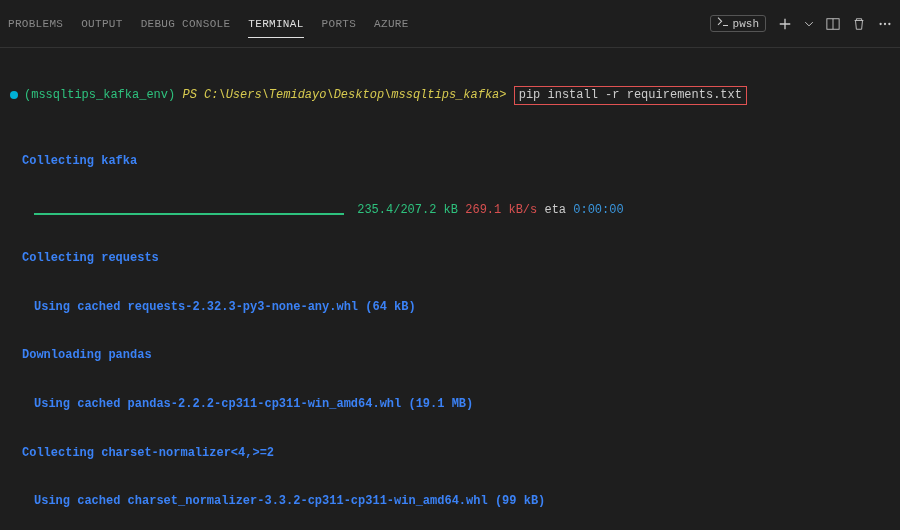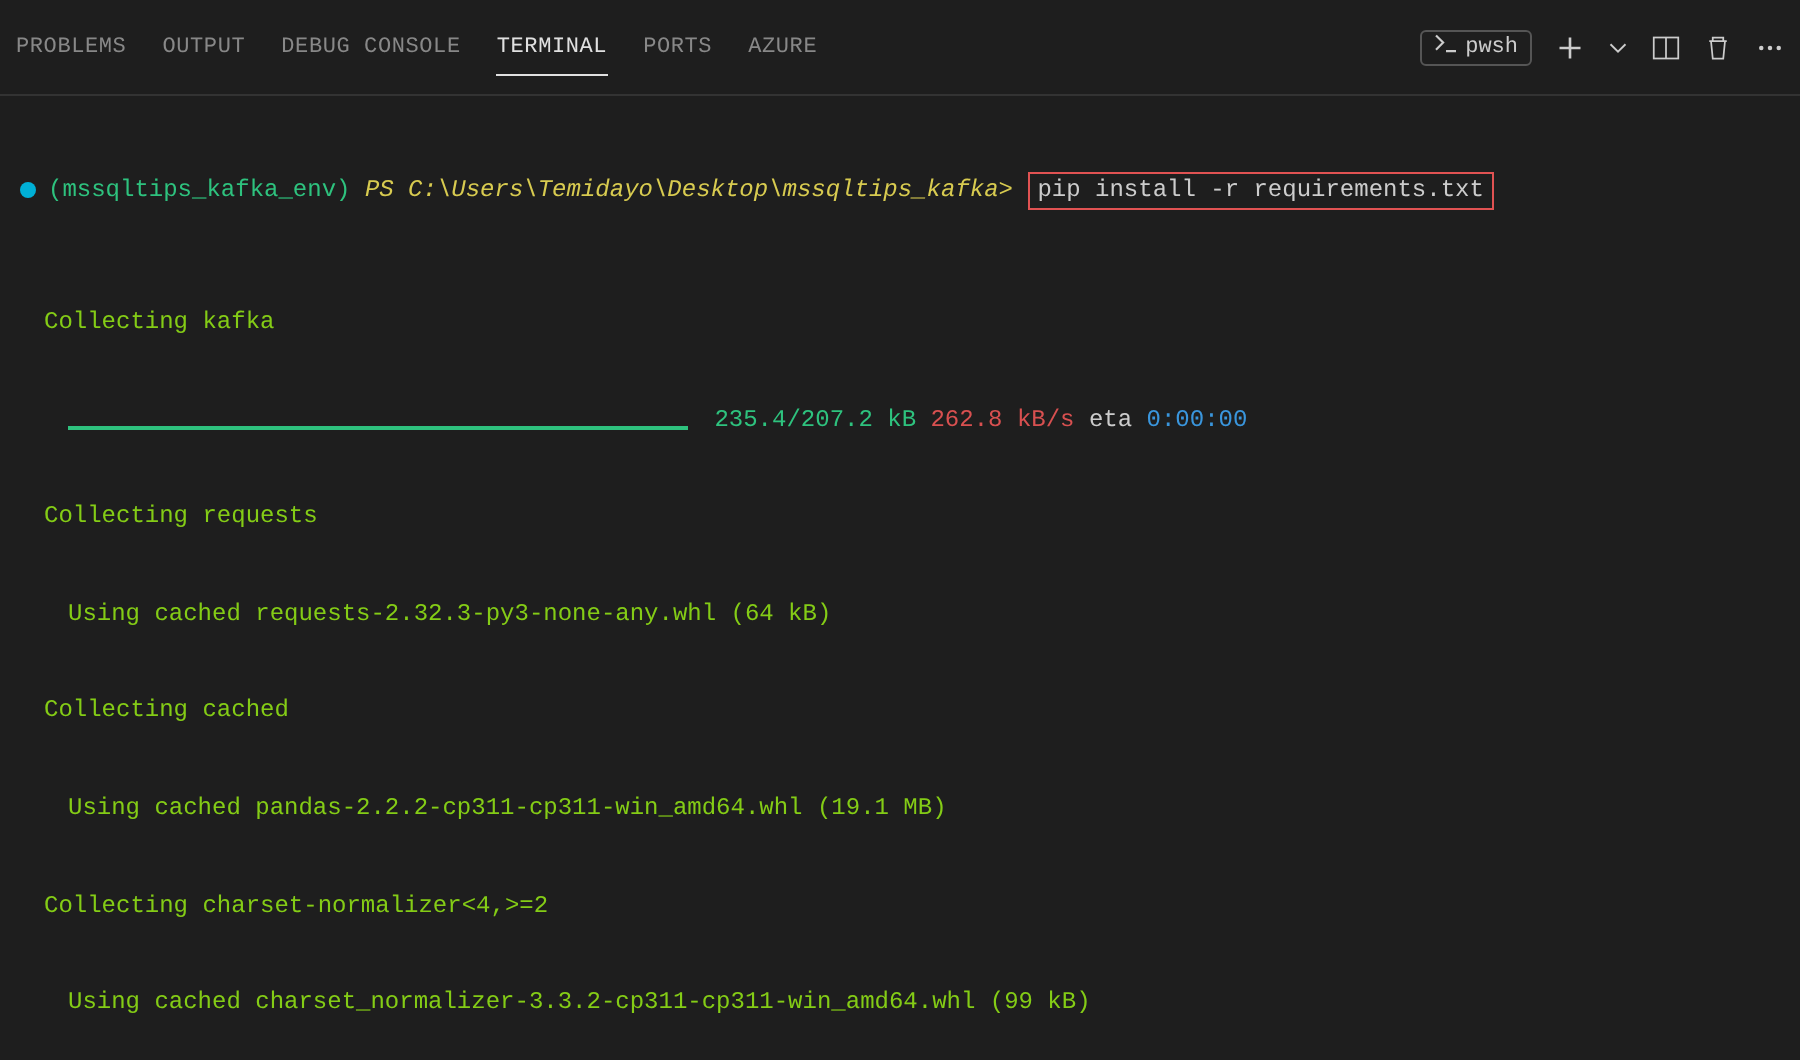--- a/index.html
+++ b/index.html
@@ -87,21 +87,22 @@
       margin-right: 6px;
       display: inline-block;
     }
     .env { color: #2ec27e; }
     .path { color: #d8cb50; font-style: italic; }
     .cmd-highlight {
       border: 1px solid #e05252;
       padding: 0 4px;
     }
     .out-line {
-      color: #84cc16;
+      color: #3b82f6;
+      font-weight: bold;
     }
     .indent-1 { padding-left: 12px; }
     .indent-2 { padding-left: 24px; }
     .progress-row {
       display: flex;
       align-items: center;
     }
     .progress-bar {
       width: 310px;
       height: 2px;
@@ -181,29 +182,29 @@
     <span>&nbsp;</span>
     <span class="cmd-highlight">pip install -r requirements.txt</span>
   </div>
 
   <div class="out-line indent-1">Collecting kafka</div>
   <div class="progress-row">
     <div class="progress-bar"></div>
     <span>&nbsp;</span>
     <span class="prog-size">235.4/207.2 kB</span>
     <span>&nbsp;</span>
-    <span class="prog-speed">262.8 kB/s</span>
+    <span class="prog-speed">269.1 kB/s</span>
     <span>&nbsp;</span>
     <span class="prog-stats">eta</span>
     <span>&nbsp;</span>
     <span class="prog-eta">0:00:00</span>
   </div>
   <div class="out-line indent-1">Collecting requests</div>
   <div class="out-line indent-2">Using cached requests-2.32.3-py3-none-any.whl (64 kB)</div>
-  <div class="out-line indent-1">Collecting cached</div>
+  <div class="out-line indent-1">Downloading pandas</div>
   <div class="out-line indent-2">Using cached pandas-2.2.2-cp311-cp311-win_amd64.whl (19.1 MB)</div>
   <div class="out-line indent-1">Collecting charset-normalizer&lt;4,&gt;=2</div>
   <div class="out-line indent-2">Using cached charset_normalizer-3.3.2-cp311-cp311-win_amd64.whl (99 kB)</div>
   
   
   
   
   
   
   

